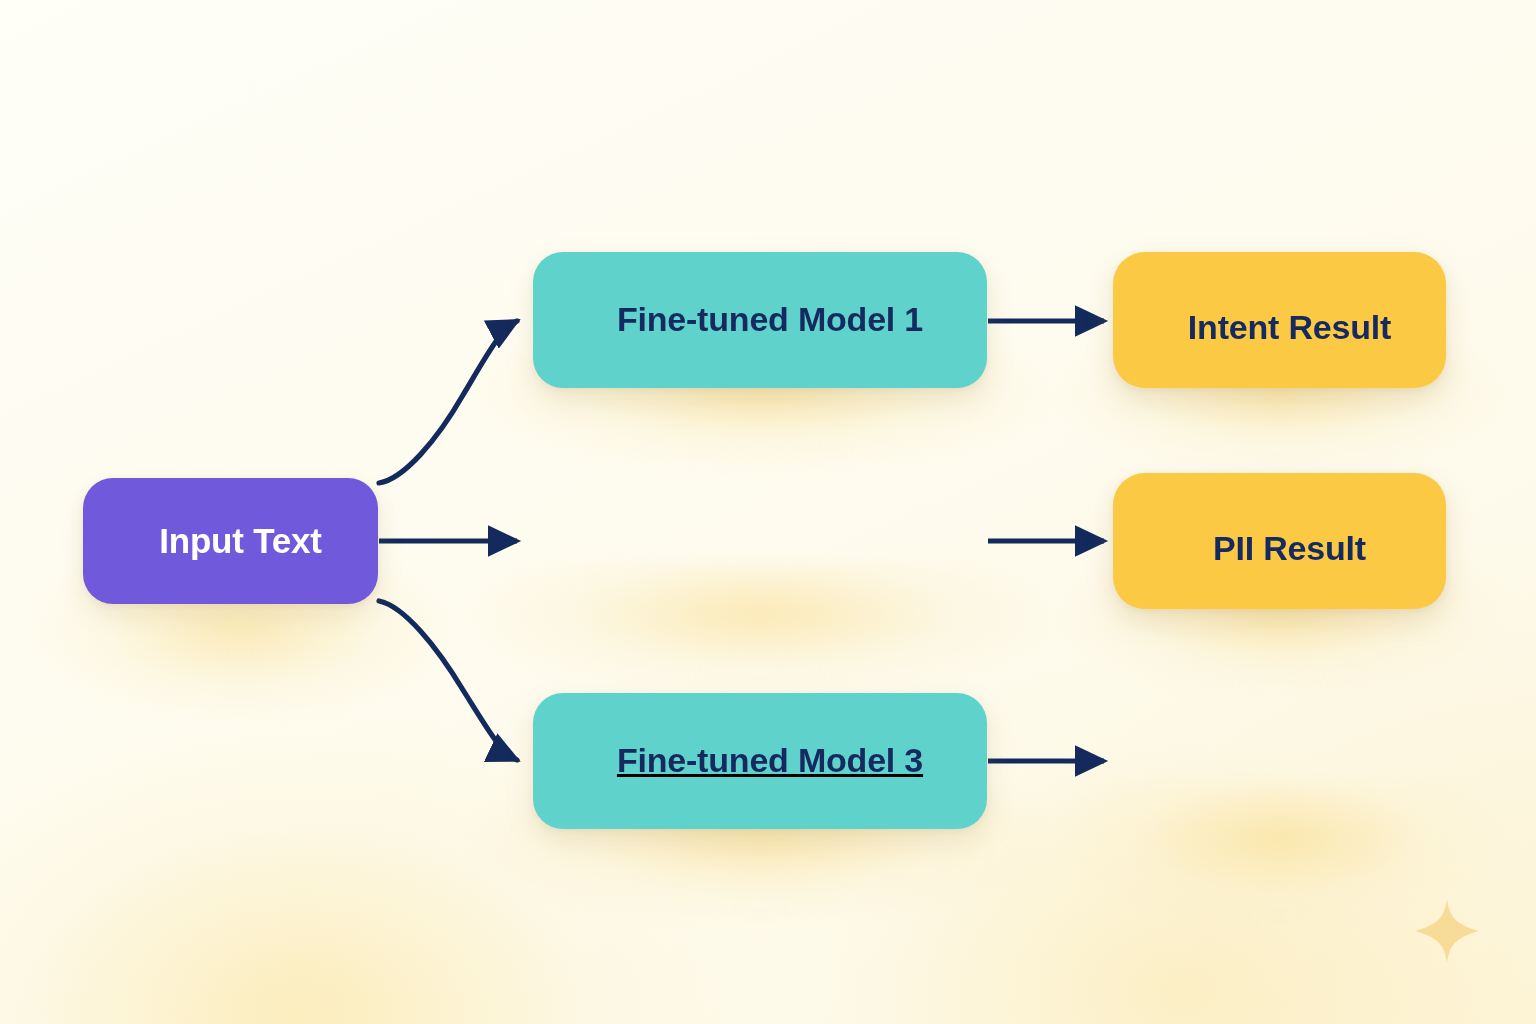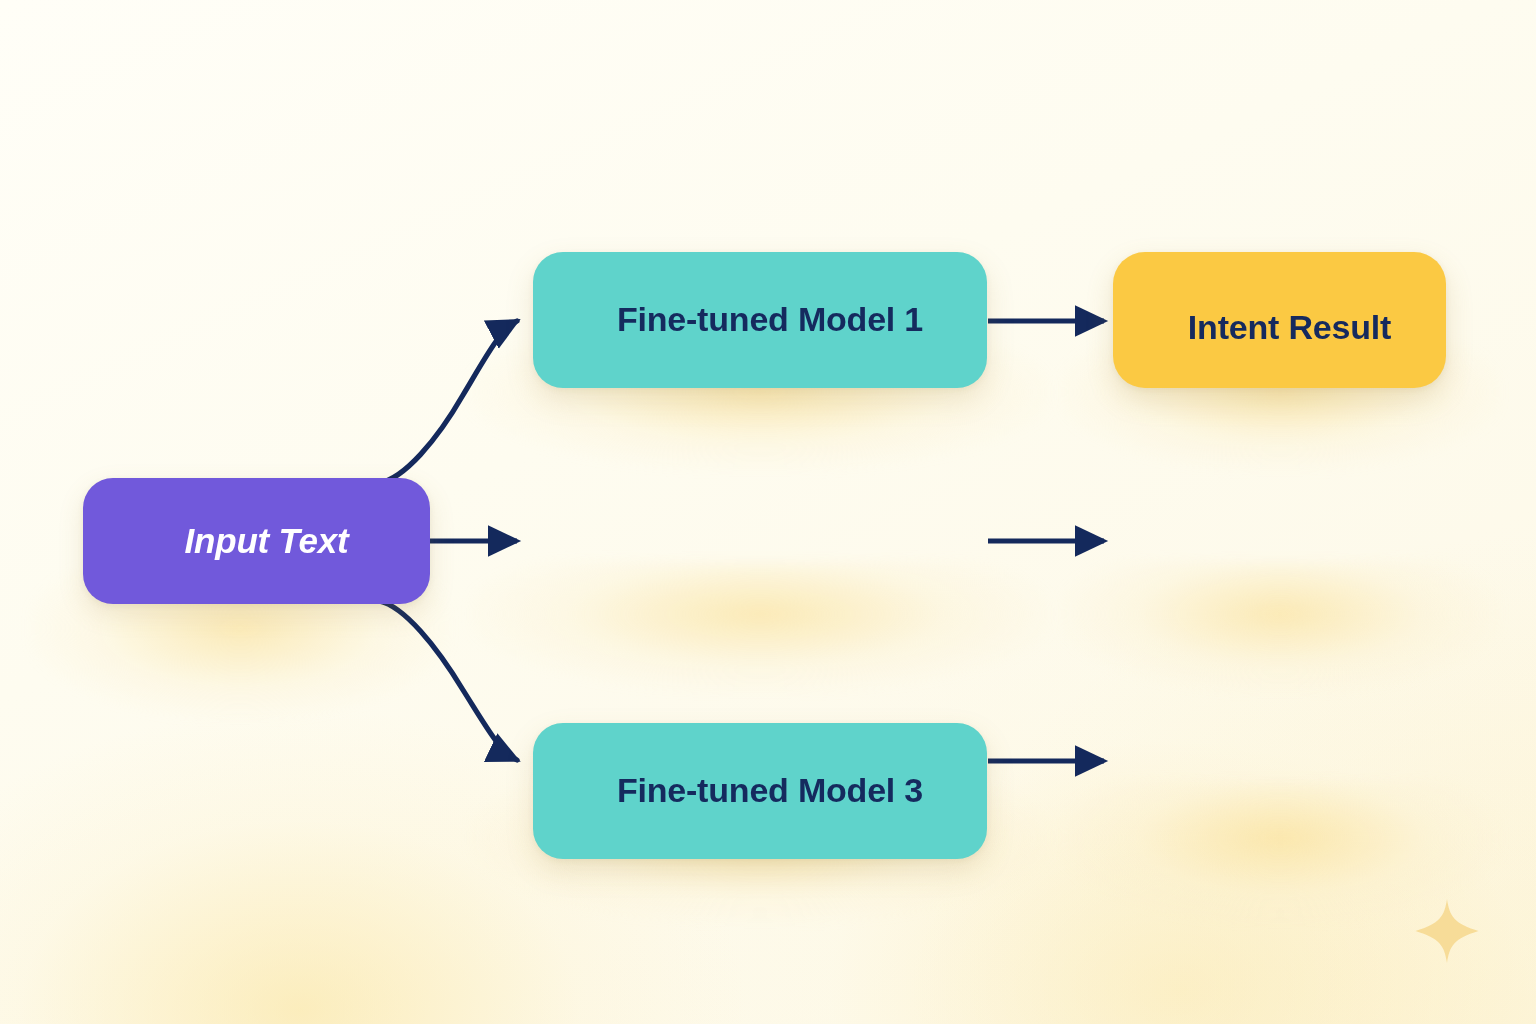--- a/index.html
+++ b/index.html
@@ -59,26 +59,25 @@
 
   .node-label {
     font-weight: bold;
     line-height: 1.1;
     white-space: nowrap;
   }
 
   .node.input {
     left: 83px;
     top: 478px;
-    width: 347px;
+    width: 295px;
     height: 126px;
     border-radius: 30px;
     background: #7159DB;
     box-shadow: 0 10px 26px rgba(160,130,60,0.16), 0 2px 6px rgba(120,100,40,0.08);
-    font-style: italic;
   }
   .node.input .node-label {
     color: #FFFFFF;
     font-size: 35px;
   }
 
   .node.model {
     left: 533px;
     width: 454px;
     height: 136px;
@@ -100,21 +99,21 @@
     box-shadow: 0 12px 28px rgba(170,135,55,0.20), 0 2px 6px rgba(130,105,40,0.08);
   }
   .node.result .node-label {
     color: #152A5E;
     font-size: 34px;
     margin-top: 15px;
   }
 
   .row-1 { top: 252px; }
   .row-2 { top: 473px; }
-  .row-3 { top: 723px; }
+  .row-3 { top: 693px; text-decoration: underline; }
 
   
   #sparkle {
     position: absolute;
     left: 1414px;
     top: 898px;
     width: 66px;
     height: 66px;
   }
 </style>
@@ -158,19 +157,22 @@
   <div class="node model row-1">
     <span class="node-label">Fine-tuned Model 1</span>
   </div>
   <div class="node model row-3">
     <span class="node-label">Fine-tuned Model 3</span>
   </div>
 
   <div class="node result row-1">
     <span class="node-label">Intent Result</span>
   </div>
+  <div class="node result row-2">
+    <span class="node-label">PII Result</span>
+  </div>
 
   <svg id="sparkle" viewBox="0 0 66 66">
     <path d="M33 1 C35.6 18.4, 40.2 25.6, 64.5 33 C40.2 40.4, 35.6 47.6, 33 65
              C30.4 47.6, 25.8 40.4, 1.5 33 C25.8 25.6, 30.4 18.4, 33 1 Z" fill="#F7DC98"></path>
   </svg>
 
 </div>
 
 </body></html>

